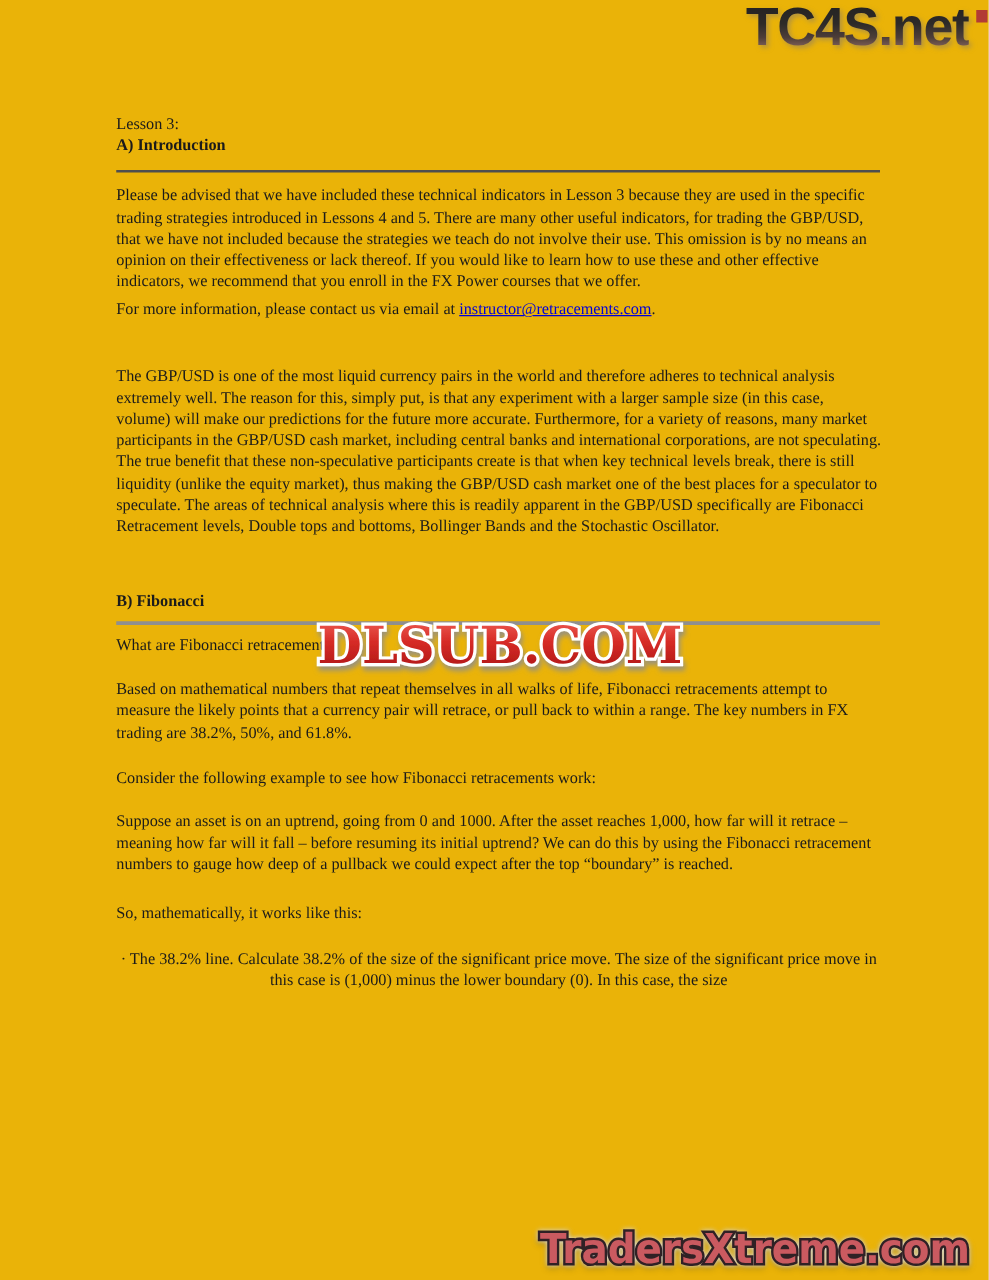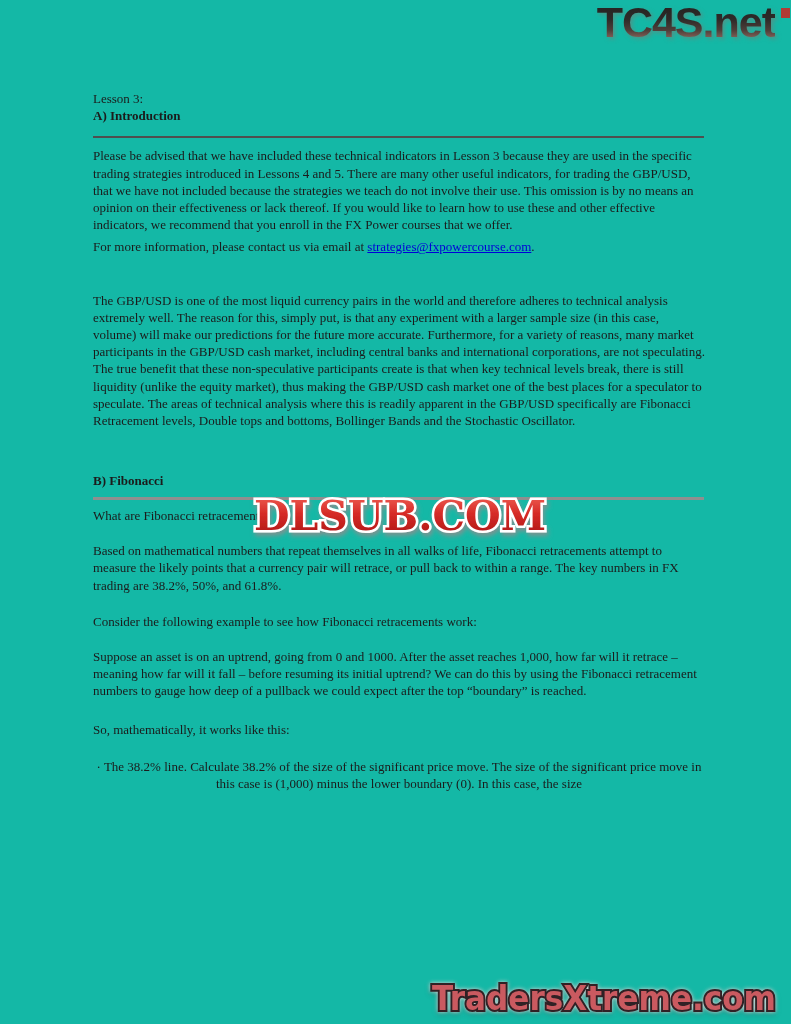--- a/index.html
+++ b/index.html
@@ -1,19 +1,19 @@
 <!DOCTYPE html>
 <html><head>
 <meta charset="utf-8">
 <style>
   html,body{margin:0;padding:0;background:#e8e8e8;}
   .page{
     position:relative;
     width:791px;height:1024px;
-    background:#14b8a6;
+    background:#eab308;
     overflow:hidden;
     font-family:"Liberation Serif", serif;
     color:#1b1b1b;
   }
 
   
   .tc4s{
     position:absolute; top:1px; right:16px;
     font-family:"Liberation Sans", sans-serif;
     font-weight:800;
@@ -83,21 +83,21 @@
   <div class="tc4s">TC4S.net</div>
   <div class="red-dot"></div>
 
   <main class="content">
     <p>Lesson 3:</p>
     <p class="bold">A) Introduction</p>
     <div class="rule rule1"></div>
 
     <p class="mt-p1">Please be advised that we have included these technical indicators in Lesson 3 because they are used in the specific trading strategies introduced in Lessons 4 and 5. There are many other useful indicators, for trading the GBP/USD, that we have not included because the strategies we teach do not involve their use. This omission is by no means an opinion on their effectiveness or lack thereof. If you would like to learn how to use these and other effective indicators, we recommend that you enroll in the FX Power courses that we offer.</p>
 
-    <p class="mt-contact"><span>For more information, please contact us via email at </span><a href="#" class="email">strategies@fxpowercourse.com</a><span>.</span></p>
+    <p class="mt-contact"><span>For more information, please contact us via email at </span><a href="#" class="email">instructor@retracements.com</a><span>.</span></p>
 
     <p class="mt-p2">The GBP/USD is one of the most liquid currency pairs in the world and therefore adheres to technical analysis extremely well. The reason for this, simply put, is that any experiment with a larger sample size (in this case, volume) will make our predictions for the future more accurate. Furthermore, for a variety of reasons, many market participants in the GBP/USD cash market, including central banks and international corporations, are not speculating. The true benefit that these non-speculative participants create is that when key technical levels break, there is still liquidity (unlike the equity market), thus making the GBP/USD cash market one of the best places for a speculator to speculate. The areas of technical analysis where this is readily apparent in the GBP/USD specifically are Fibonacci Retracement levels, Double tops and bottoms, Bollinger Bands and the Stochastic Oscillator.</p>
 
     <p class="bold mt-headb">B) Fibonacci</p>
     <div class="rule rule2"></div>
 
     <p class="mt-question">What are Fibonacci retracements?</p>
     <p class="mt-p3">Based on mathematical numbers that repeat themselves in all walks of life, Fibonacci retracements attempt to measure the likely points that a currency pair will retrace, or pull back to within a range. The key numbers in FX trading are 38.2%, 50%, and 61.8%.</p>
     <p class="mt-p4">Consider the following example to see how Fibonacci retracements work:</p>
     <p class="mt-p5">Suppose an asset is on an uptrend, going from 0 and 1000. After the asset reaches 1,000, how far will it retrace – meaning how far will it fall – before resuming its initial uptrend? We can do this by using the Fibonacci retracement numbers to gauge how deep of a pullback we could expect after the top “boundary” is reached.</p>

